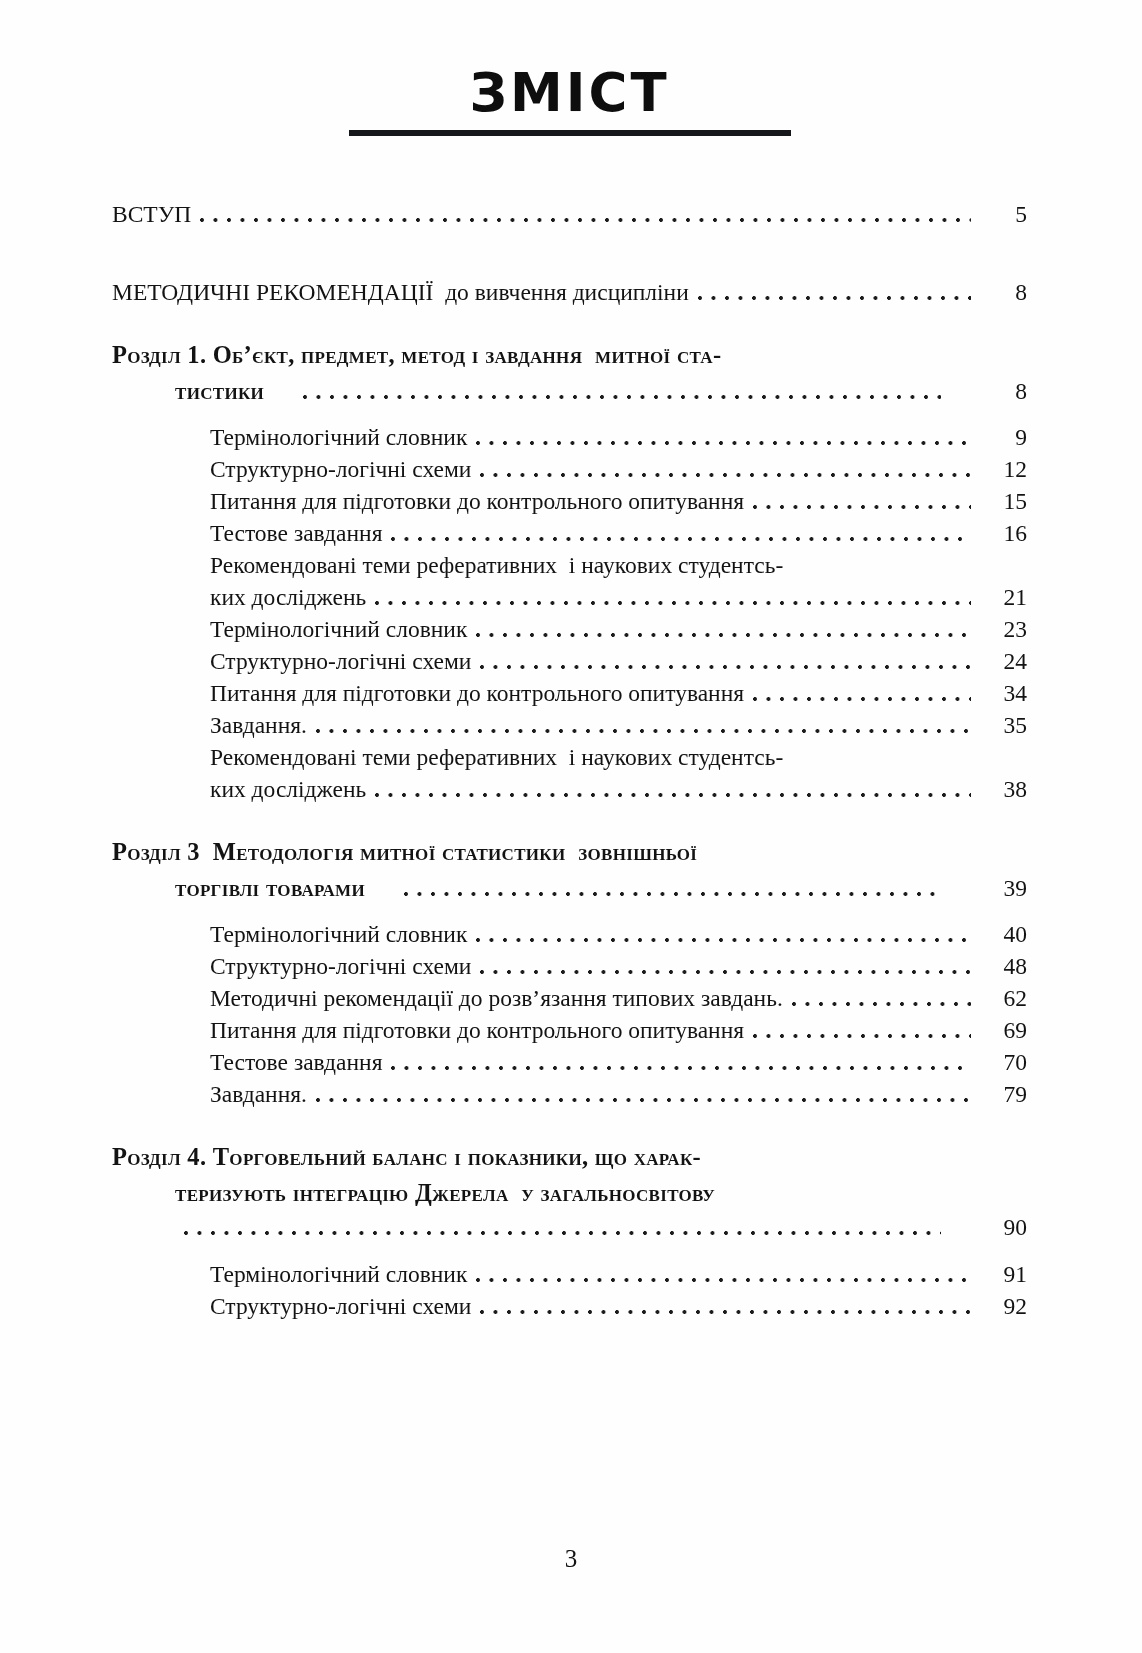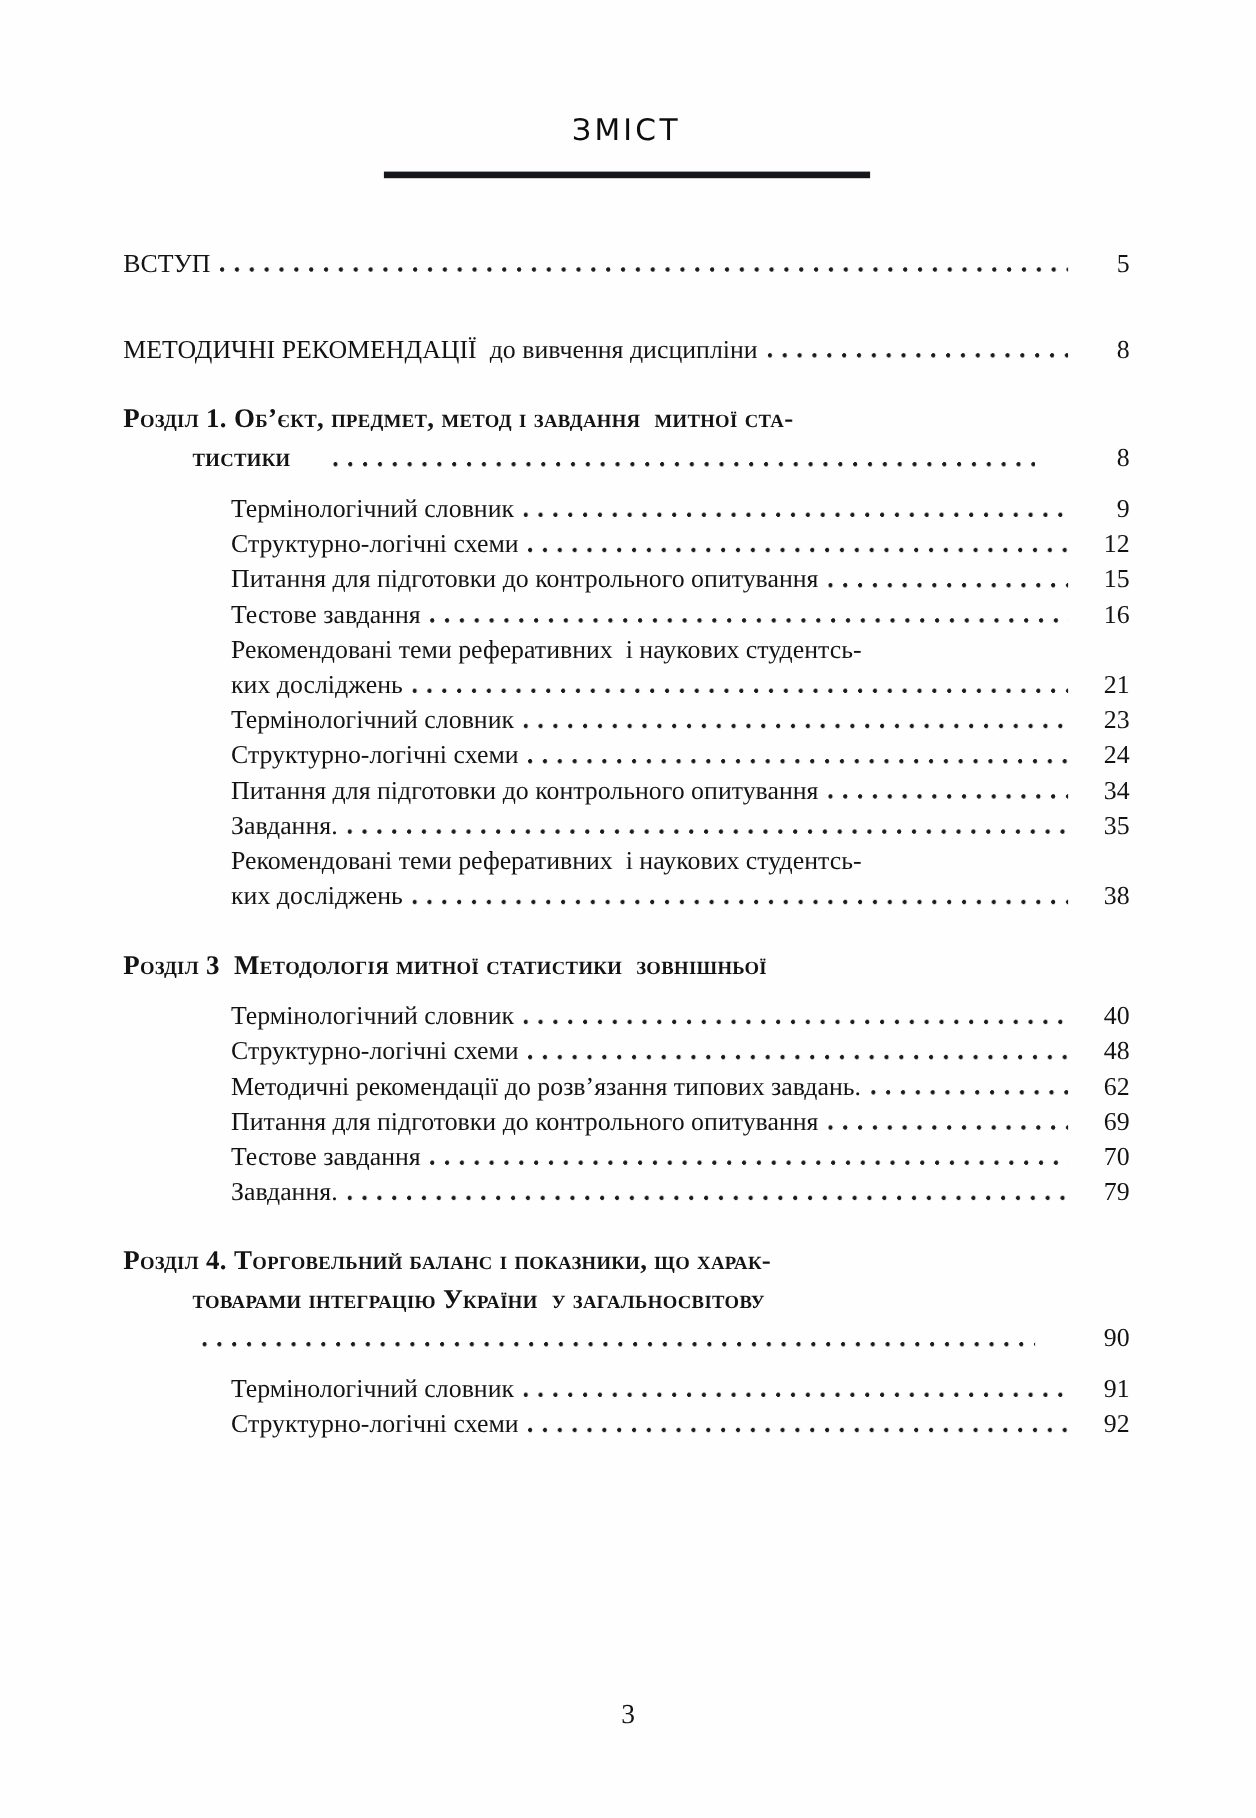--- a/index.html
+++ b/index.html
@@ -13,25 +13,25 @@
     font-family: "Liberation Serif", "DejaVu Serif", serif;
     overflow: hidden;
   }
   .content {
     position: absolute;
     left: 112px;
     right: 115px;
     top: 0;
   }
   .doc-title {
-    margin-top: 96px;
+    margin-top: 70px;
     text-align: center;
     font-family: "DejaVu Sans", sans-serif;
-    font-weight: normal;
-    font-size: 27px;
+    font-weight: bold;
+    font-size: 53px;
     line-height: 46px;
     letter-spacing: 3px;
     color: #0e0e0e;
   }
   .title-rule {
     width: 442px;
     height: 6px;
     background: #15171a;
     margin: 14px auto 0 auto;
   }
@@ -139,20 +139,21 @@
         </div>
         <div class="entry sub">
           <div class="line"><span class="txt">Завдання.</span><span class="leader"></span><span class="pagenum">35</span></div>
         </div>
         <div class="entry sub">
           <div class="line"><span class="txt">Рекомендовані теми реферативних  і наукових студентсь-</span></div>
           <div class="line cont"><span class="txt">ких досліджень</span><span class="leader"></span><span class="pagenum">38</span></div>
         </div>
         <div class="entry chapter">
           <div class="line"><span class="txt">Розділ 3  Методологія митної статистики  зовнішньої</span></div>
+          <div class="line cont"><span class="txt">торгівлі товарами</span><span class="leader"></span><span class="pagenum">39</span></div>
         </div>
         <div class="entry sub">
           <div class="line"><span class="txt">Термінологічний словник</span><span class="leader"></span><span class="pagenum">40</span></div>
         </div>
         <div class="entry sub">
           <div class="line"><span class="txt">Структурно-логічні схеми</span><span class="leader"></span><span class="pagenum">48</span></div>
         </div>
         <div class="entry sub">
           <div class="line"><span class="txt">Методичні рекомендації до розв’язання типових завдань.</span><span class="leader"></span><span class="pagenum">62</span></div>
         </div>
@@ -160,21 +161,21 @@
           <div class="line"><span class="txt">Питання для підготовки до контрольного опитування</span><span class="leader"></span><span class="pagenum">69</span></div>
         </div>
         <div class="entry sub">
           <div class="line"><span class="txt">Тестове завдання</span><span class="leader"></span><span class="pagenum">70</span></div>
         </div>
         <div class="entry sub">
           <div class="line"><span class="txt">Завдання.</span><span class="leader"></span><span class="pagenum">79</span></div>
         </div>
         <div class="entry chapter">
           <div class="line"><span class="txt">Розділ 4. Торговельний баланс і показники, що харак-</span></div>
-          <div class="line cont"><span class="txt">товарами інтеграцію України  у загальносвітову</span></div>
+          <div class="line cont"><span class="txt">теризують інтеграцію Джерела  у загальносвітову</span></div>
           <div class="line cont"><span class="leader"></span><span class="pagenum">90</span></div>
         </div>
         <div class="entry sub">
           <div class="line"><span class="txt">Термінологічний словник</span><span class="leader"></span><span class="pagenum">91</span></div>
         </div>
         <div class="entry sub">
           <div class="line"><span class="txt">Структурно-логічні схеми</span><span class="leader"></span><span class="pagenum">92</span></div>
         </div>
       </div>
   </div>

